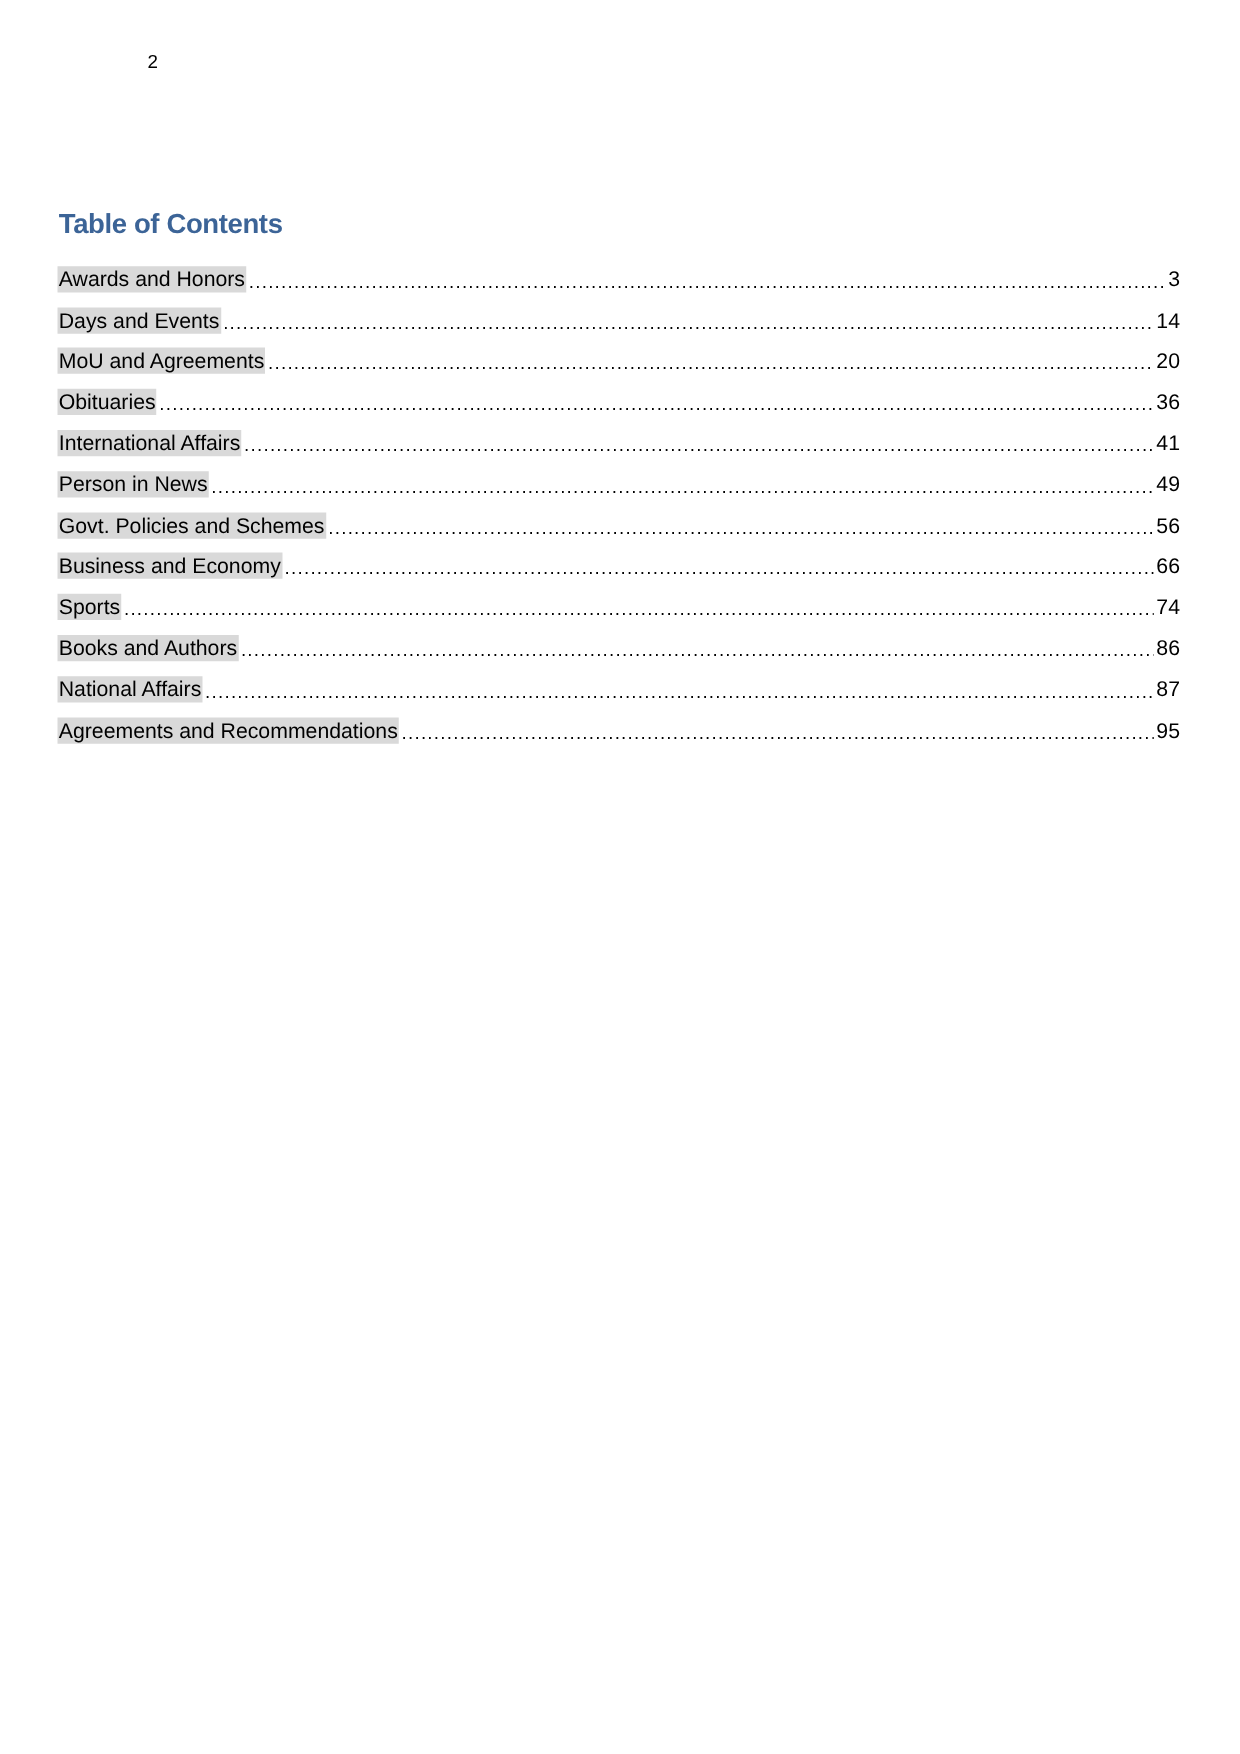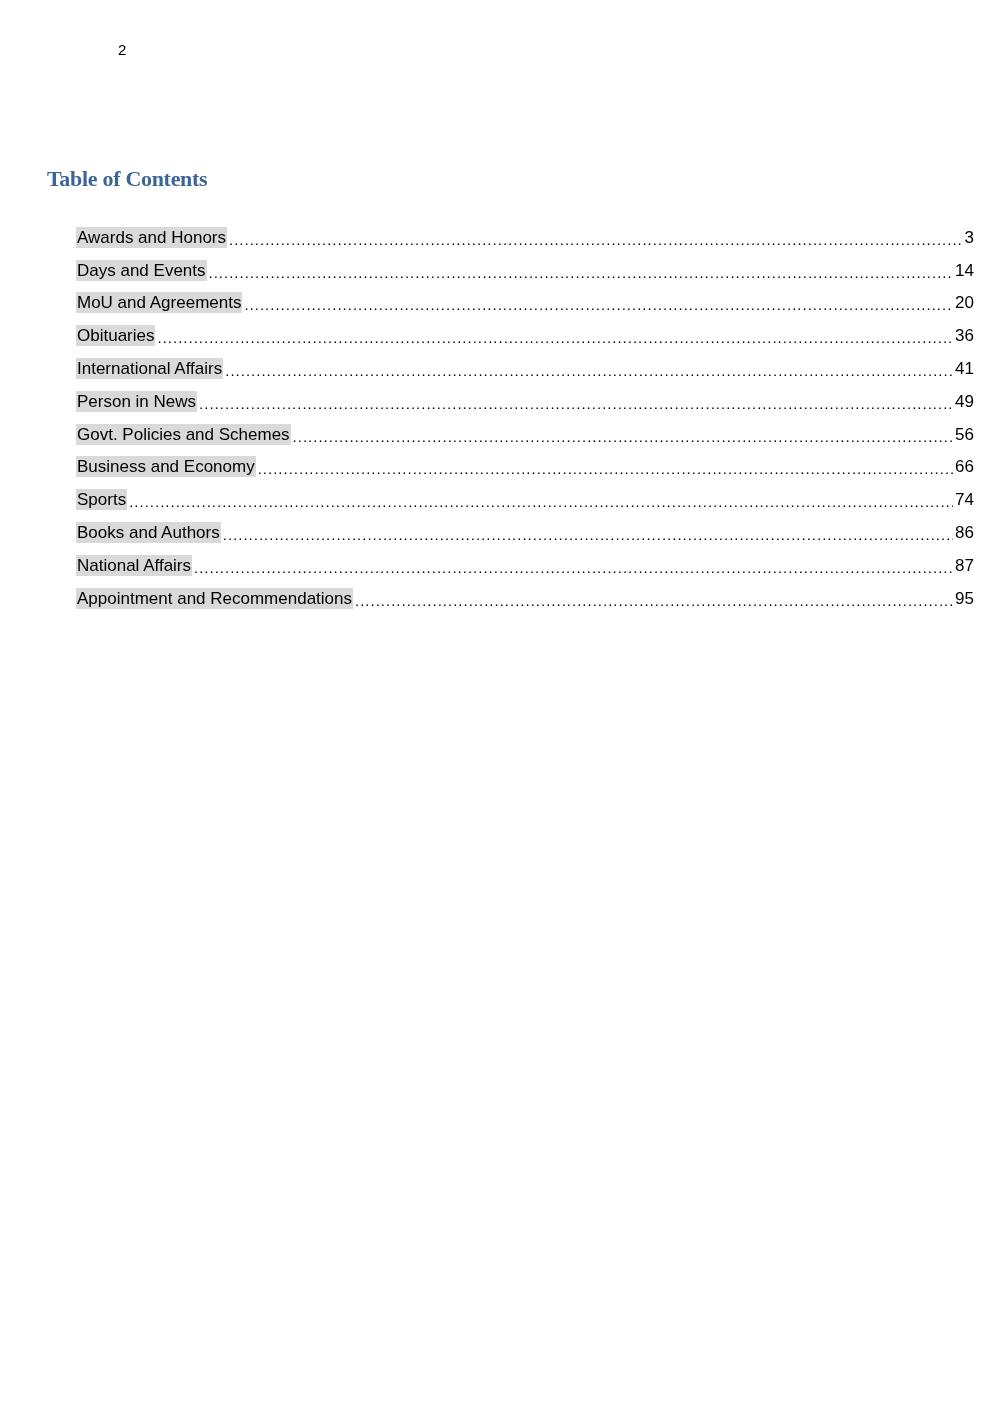--- a/index.html
+++ b/index.html
@@ -1,19 +1,19 @@
 <!DOCTYPE html>
 <html><head>
 <meta charset="utf-8">
 <style>
   html, body { margin:0; padding:0; background:#ffffff; }
   body { width:992px; height:1403px; position:relative; overflow:hidden; font-family:"Liberation Sans", sans-serif; color:#000; }
   .page-number { position:absolute; left:118px; top:41px; font-size:15px; }
-  .toc-title { position:absolute; left:47px; top:166px; font-family:Liberation Serif, serif; font-weight:bold; font-size:22px; color:#3c6497; letter-spacing:-0.3px; }
-  .toc { position:absolute; left:46px; top:215px; width:898px;margin-left:30px; }
+  .toc-title { position:absolute; left:47px; top:166px; font-family:Liberation Sans, sans-serif; font-weight:bold; font-size:22px; color:#3c6497; letter-spacing:-0.3px; }
+  .toc { position:absolute; left:46px; top:201px; width:898px; }
   .toc-row { display:flex; align-items:flex-end; height:32.8px; font-size:17px; }
   .toc-label { background:#d9d9d9; padding:1px 1px 0 1px; white-space:nowrap; }
   .toc-dots { flex:1; overflow:hidden; white-space:nowrap; margin:0 2px; font-size:15px; letter-spacing:1px; }
   .toc-dots::after { content:"........................................................................................................................................................................................................................................................"; }
   .toc-page { white-space:nowrap; text-align:right; }
 </style>
 </head>
 <body>
 
 <div class="page-number">2</div>
@@ -69,17 +69,17 @@
       <span class="toc-label">Books and Authors</span>
       <span class="toc-dots"></span>
       <span class="toc-page">86</span>
     </div>
   <div class="toc-row">
       <span class="toc-label">National Affairs</span>
       <span class="toc-dots"></span>
       <span class="toc-page">87</span>
     </div>
   <div class="toc-row">
-      <span class="toc-label">Appointment and Recommendations</span>
+      <span class="toc-label">Agreements and Recommendations</span>
       <span class="toc-dots"></span>
       <span class="toc-page">95</span>
     </div>
 </div>
 
 </body></html>

